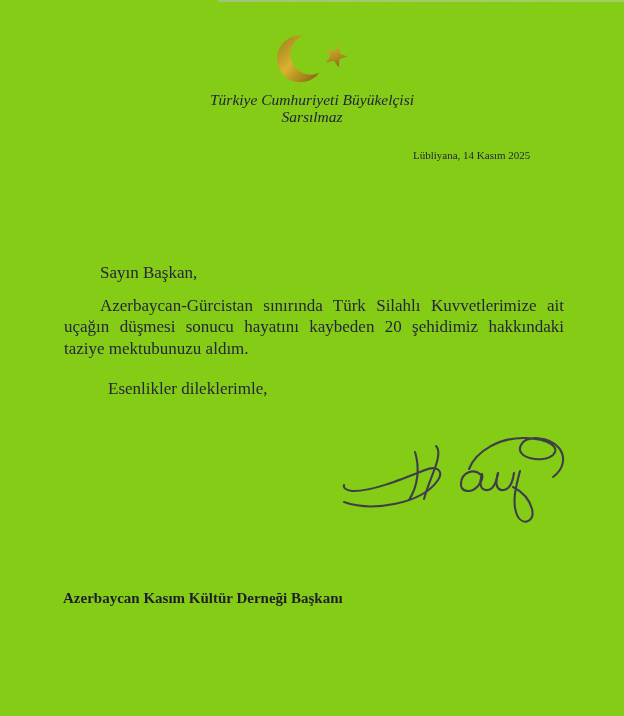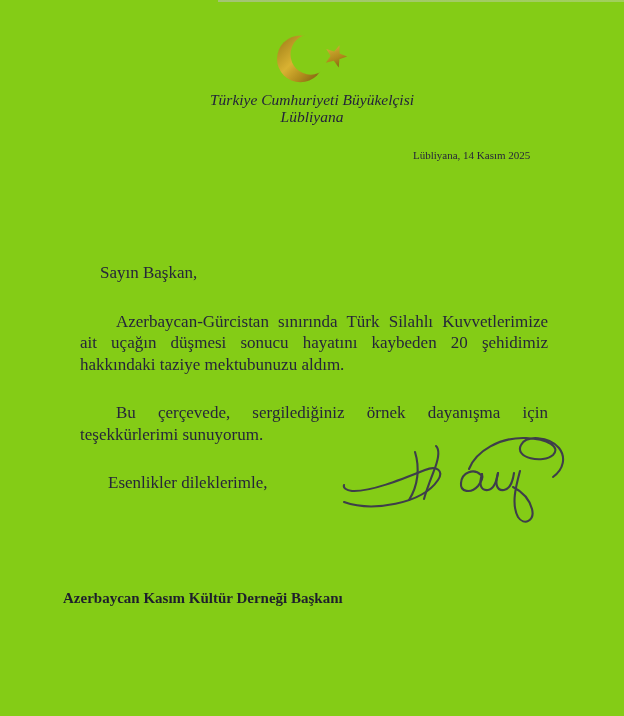--- a/index.html
+++ b/index.html
@@ -57,21 +57,21 @@
     width: 500px;
     font-size: 17px;
     line-height: 21.5px;
     color: #26263a;
   }
   .salutation {
     margin: 0 0 0 0;
     text-indent: 36px;
   }
   .body-block p.para {
-    margin: 16px;
+    margin: 0;
     padding-top: 11px;
     text-indent: 36px;
     text-align: justify;
   }
   .body-block p.closing {
     margin: 8px;
     padding-top: 11px;
     text-indent: 36px;
   }
   .signature-wrap {
@@ -128,29 +128,28 @@
       </defs>
       <circle cx="36" cy="31" r="26" fill="url(#goldGrad)" mask="url(#crescentCut)"></circle>
       <g transform="translate(75,28) rotate(20)">
         <polygon fill="url(#goldGrad2)" points="0,-13 3.23,-4.45 12.36,-4.02 5.23,1.7 7.64,10.52 0,5.5 -7.64,10.52 -5.23,1.7 -12.36,-4.02 -3.23,-4.45"></polygon>
       </g>
     </svg>
   </div>
 
   <div class="letterhead-text">
     <div>Türkiye Cumhuriyeti Büyükelçisi</div>
-    <div>Lübliyana</div>
+    <div>Sarsılmaz</div>
   </div>
 
   <div class="dateline">Lübliyana, 14 Kasım 2025</div>
 
   <div class="body-block">
     <p class="salutation">Sayın Başkan,</p>
     <p class="para">Azerbaycan-Gürcistan sınırında Türk Silahlı Kuvvetlerimize ait uçağın düşmesi sonucu hayatını kaybeden 20 şehidimiz hakkındaki taziye mektubunuzu aldım.</p>
-    <p class="para">Bu çerçevede, sergilediğiniz örnek dayanışma için teşekkürlerimi sunuyorum.</p>
     <p class="closing">Esenlikler dileklerimle,</p>
   </div>
 
   <div class="signature-wrap">
     <svg viewBox="0 0 230 102" width="230" height="102">
       <g fill="none" stroke="#3e3e4a" stroke-width="2.1" stroke-linecap="round">
 
         <path d="M 6 74 C 34 84, 84 76, 100 52 C 106 43, 99 37, 87 42 C 62 52, 32 64, 14 63 C 8 62, 5 60, 6 57"></path>
 
         <path d="M 77 24 C 82 40, 80 58, 71 72"></path>

